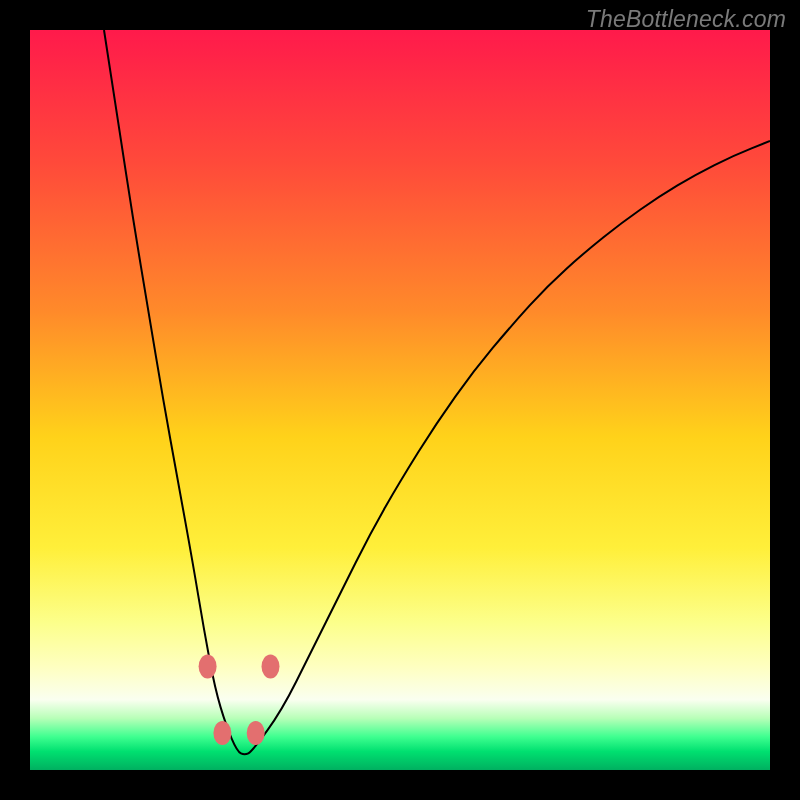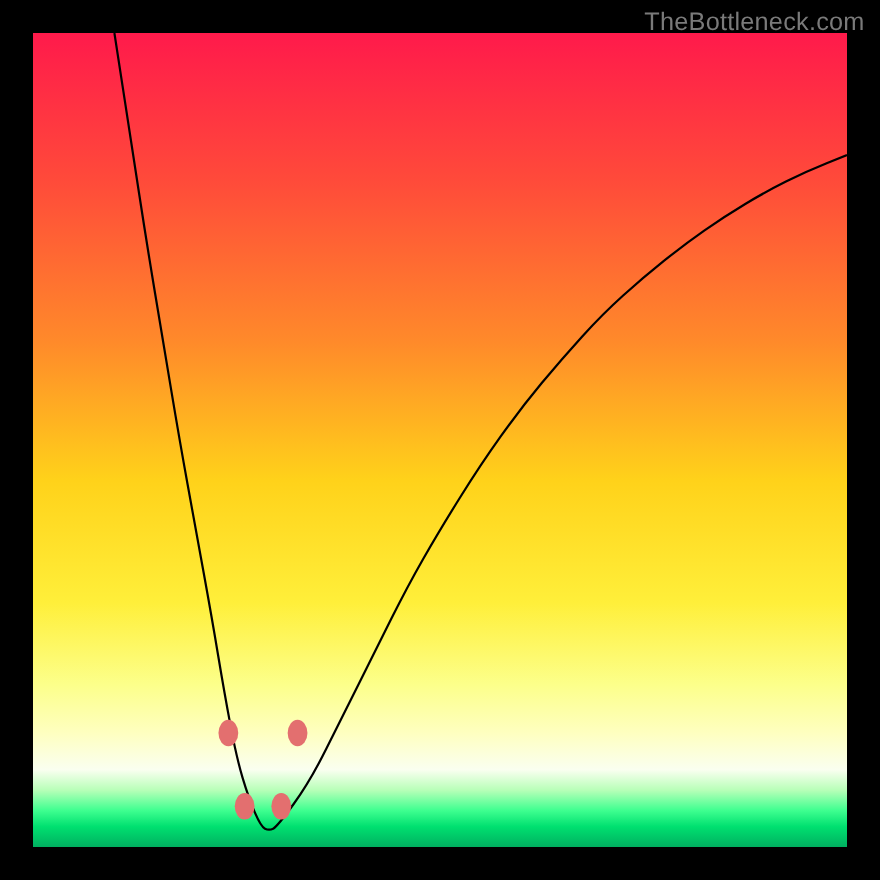--- a/index.html
+++ b/index.html
@@ -11,20 +11,21 @@
     overflow: hidden;
     font-family: Arial, Helvetica, sans-serif;
   }
   .frame {
     position: absolute;
     left: 0;
     top: 0;
     width: 800px;
     height: 720px;
     background: #000;
+    font-style: italic;
   }
   .plot {
     position: absolute;
     left: 30px;
     top: 30px;
     width: 740px;
     height: 740px;
     overflow: hidden;
   }
   .watermark {

